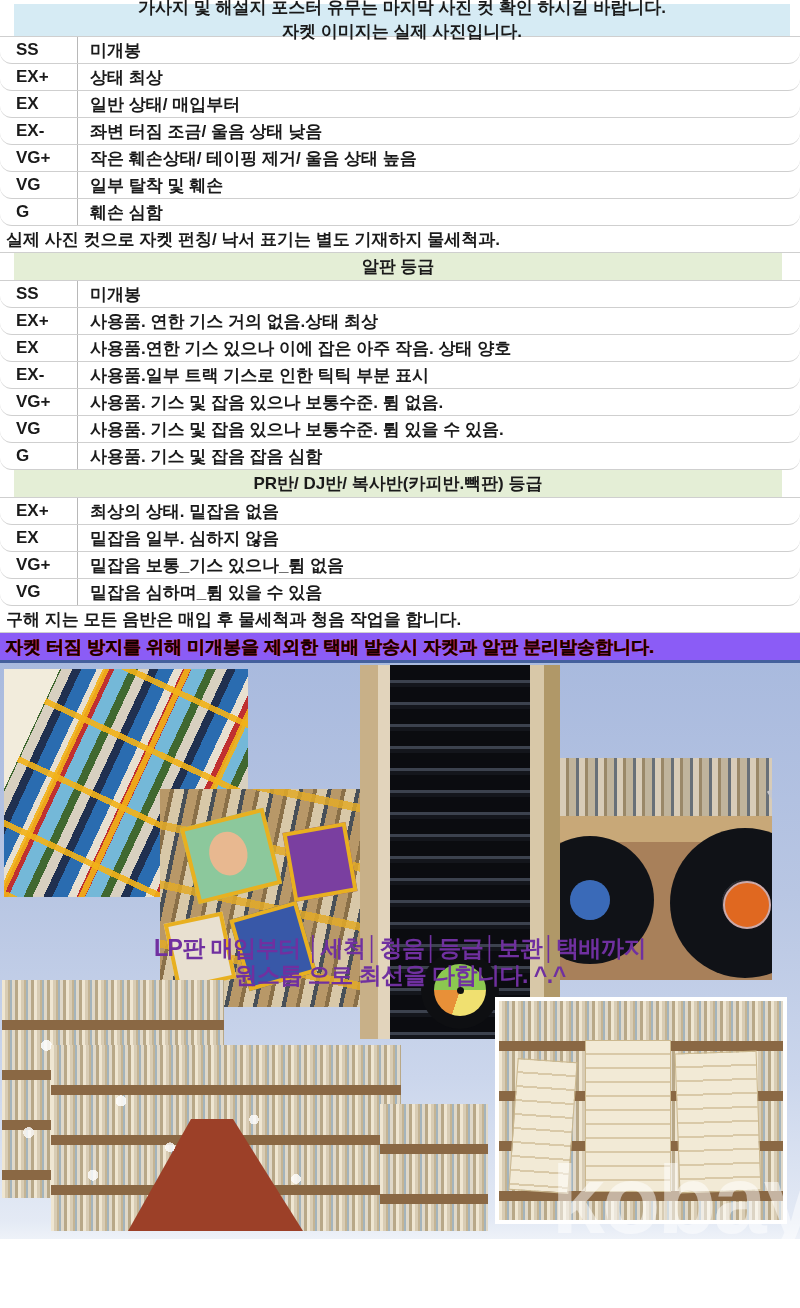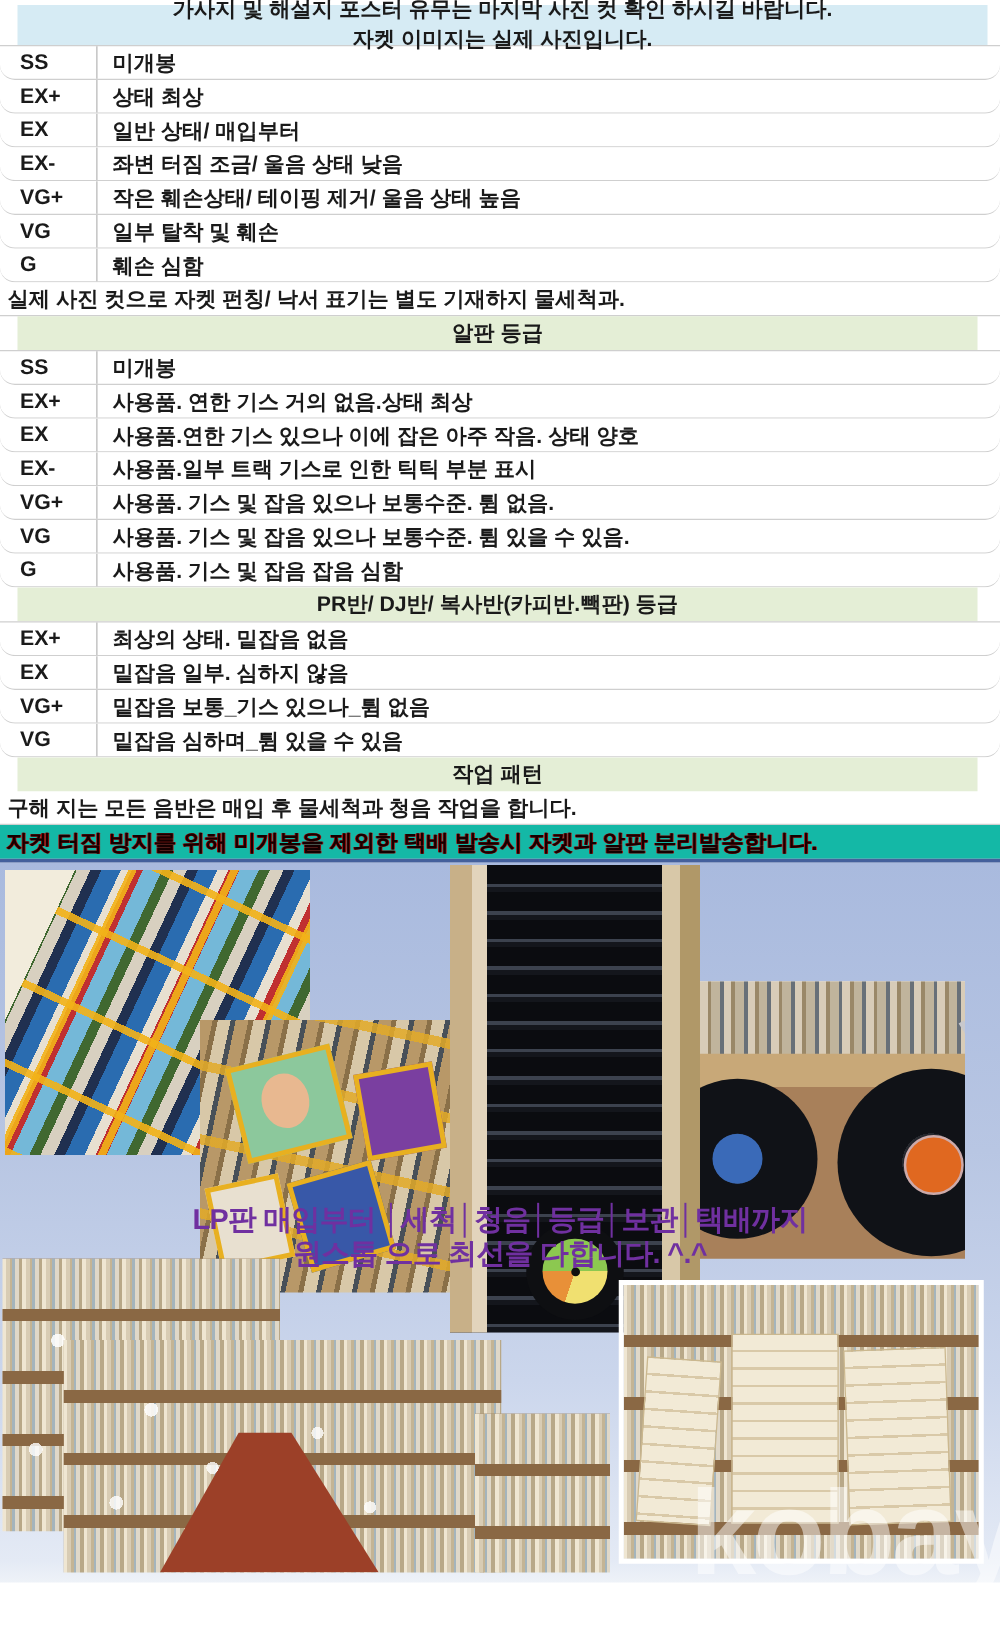--- a/index.html
+++ b/index.html
@@ -27,21 +27,21 @@
   .g-desc{padding-left:12px;display:flex;align-items:center;}
   .full-line{
     height:27px;box-sizing:border-box;border-bottom:1px solid #cfcfcf;
     display:flex;align-items:center;padding-left:6px;font-size:17px;
   }
   .section-header{
     margin:0 18px 0 14px;height:27px;background:#e4eed6;
     text-align:center;line-height:27px;font-size:17px;
   }
   .alert-band{
-    height:27px;background:#14b8a6;display:flex;align-items:center;
+    height:27px;background:#8b5cf6;display:flex;align-items:center;
     padding-left:5px;font-size:18px;color:#140000;
     text-shadow:0.6px 0 0 #b01010,-0.6px 0 0 #b01010;
   }
   
   .photo-panel{
     position:relative;height:576px;border-top:3px solid #44609c;
     background:linear-gradient(180deg,#a9bade 0%,#b8c6e3 40%,#cbd6ec 72%,#e4eaf5 97%,#eef2f8 100%);
   }
   .photo{position:absolute;overflow:hidden;}
   
@@ -230,21 +230,20 @@
     <div class="g-row">
       <div class="g-grade">VG+</div>
       <div class="g-desc">밑잡음 보통_기스 있으나_튐 없음</div>
     </div>
     <div class="g-row">
       <div class="g-grade">VG</div>
       <div class="g-desc">밑잡음 심하며_튐 있을 수 있음</div>
     </div>
   </div>
 
-  <div class="section-header">작업 패턴</div>
   <div class="full-line">구해 지는 모든 음반은 매입 후 물세척과 청음 작업을 합니다.</div>
 
   <div class="alert-band">자켓 터짐 방지를 위해 미개봉을 제외한 택배 발송시 자켓과 알판 분리발송합니다.</div>
 
   <div class="photo-panel">
 
     <div class="photo photo-a"></div>
 
     <div class="photo photo-b">
       <div class="card card-green"></div>

